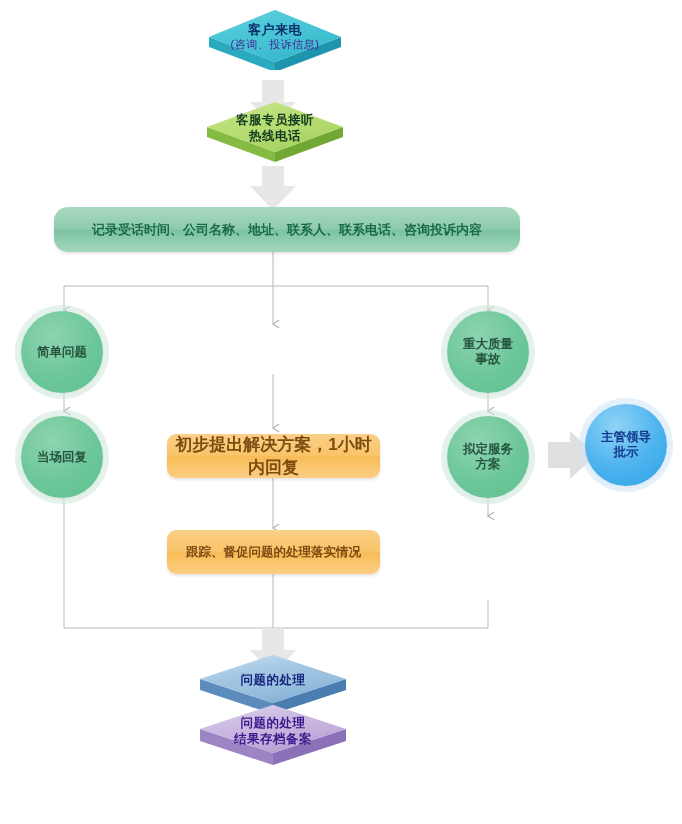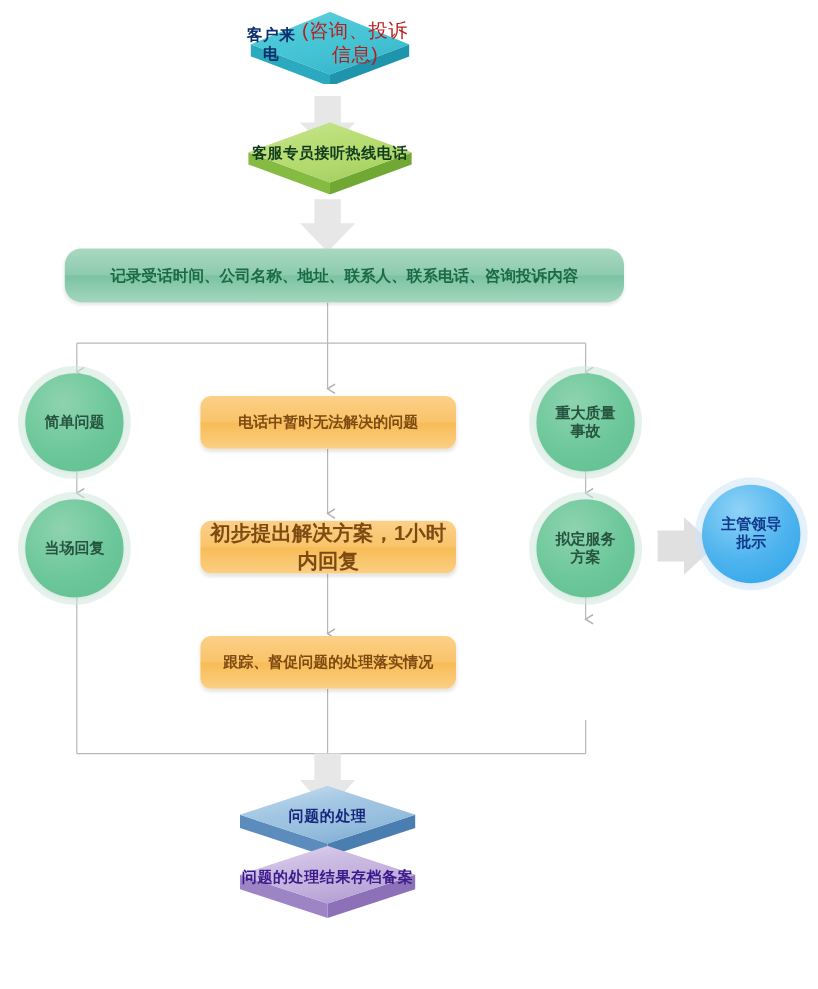--- a/index.html
+++ b/index.html
@@ -9,21 +9,21 @@
     font-family:"Liberation Sans","DejaVu Sans",sans-serif;
     overflow:hidden;
   }
   #canvas{position:relative;width:682px;height:824px;}
 
   
   #wires{position:absolute;left:0;top:0;width:682px;height:824px;pointer-events:none;}
   .iso-wrap{position:absolute;}
   .iso-label{
     position:absolute;left:0;top:0;width:100%;height:100%;
-    display:flex;flex-direction:row;align-items:center;justify-content:center;
+    display:flex;flex-direction:column;align-items:center;justify-content:center;
     font-weight:bold;line-height:1.25;text-align:center;letter-spacing:.5px;
     z-index:6;pointer-events:none;
   }
   .iso-label .sub{font-weight:normal;}
 
   
   .rrect{
     position:absolute;border-radius:9px;
     display:flex;align-items:center;justify-content:center;
     font-weight:bold;text-align:center;
@@ -118,21 +118,21 @@
       <defs>
         <linearGradient id="gcy" x1="0" y1="0" x2="0.6" y2="1">
           <stop offset="0%" stop-color="#7fdbe6" stop-opacity="0.85"></stop>
           <stop offset="55%" stop-color="#43c2d3" stop-opacity="0.25"></stop>
           <stop offset="100%" stop-color="#24a7bd" stop-opacity="0.55"></stop>
         </linearGradient>
       </defs>
     </svg>
     <div class="iso-label" style="padding-bottom:10px;font-size:13px;color:#0d2f6b;">
       <span>客户来电</span>
-      <span class="sub" style="font-size:16px;color:#b91c1c;">(咨询、投诉信息)</span>
+      <span class="sub" style="font-size:11px;color:#4c1d95;">(咨询、投诉信息)</span>
     </div>
   </div>
 
   <div class="iso-wrap" style="left:203px;top:96px;width:144px;height:66px;">
     <svg width="144" height="66" viewBox="0 0 144 66">
       <polygon points="72,56 140,31 140,41 72,66" fill="#71a833"></polygon>
       <polygon points="4,31 72,56 72,66 4,41" fill="#85bb43"></polygon>
       <polygon points="72,6 140,31 72,56 4,31" fill="#b6dc72"></polygon>
       <polygon points="72,6 140,31 72,56 4,31" fill="url(#ggr)"></polygon>
       <defs>
@@ -154,23 +154,20 @@
   </div>
 
   <div class="circ circ-green" style="left:21px;top:311px;width:82px;height:82px;font-size:12.5px;">
     <span>简单问题</span>
   </div>
 
   <div class="circ circ-green" style="left:21px;top:416px;width:82px;height:82px;font-size:12.5px;">
     <span>当场回复</span>
   </div>
 
-  <div class="rrect orange-box" style="left:167px;top:330px;width:213px;height:44px;font-size:12.5px;">
-    <span>电话中暂时无法解决的问题</span>
-  </div>
 
   <div class="rrect orange-box" style="left:167px;top:434px;width:213px;height:44px;font-size:17px;">
     <span>初步提出解决方案，1小时内回复</span>
   </div>
 
   <div class="rrect orange-box" style="left:167px;top:530px;width:213px;height:44px;font-size:12.5px;">
     <span>跟踪、督促问题的处理落实情况</span>
   </div>
 
   <div class="circ circ-green" style="left:447px;top:311px;width:82px;height:82px;font-size:12.5px;">

